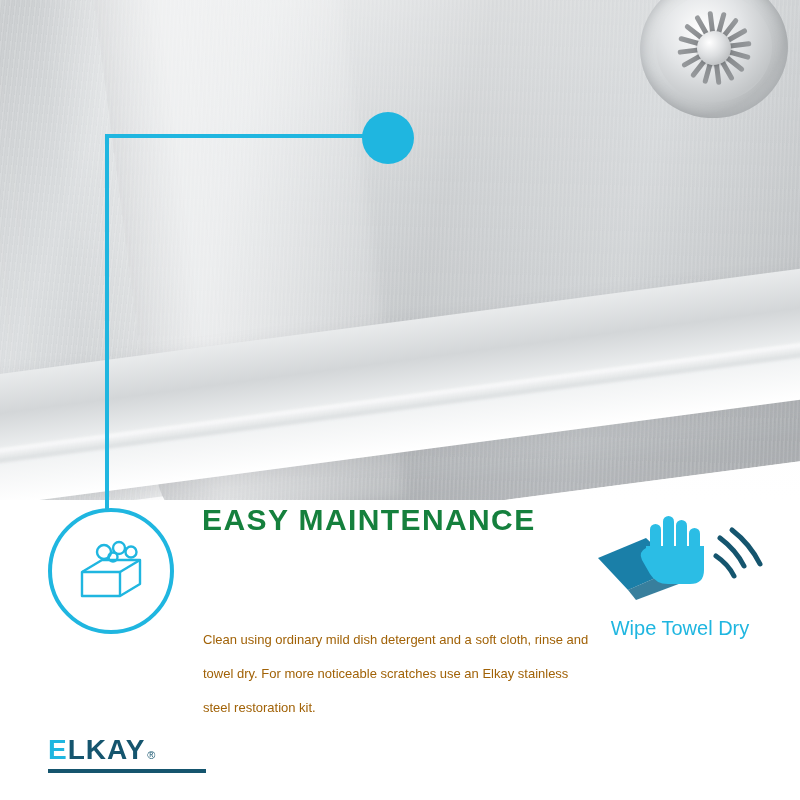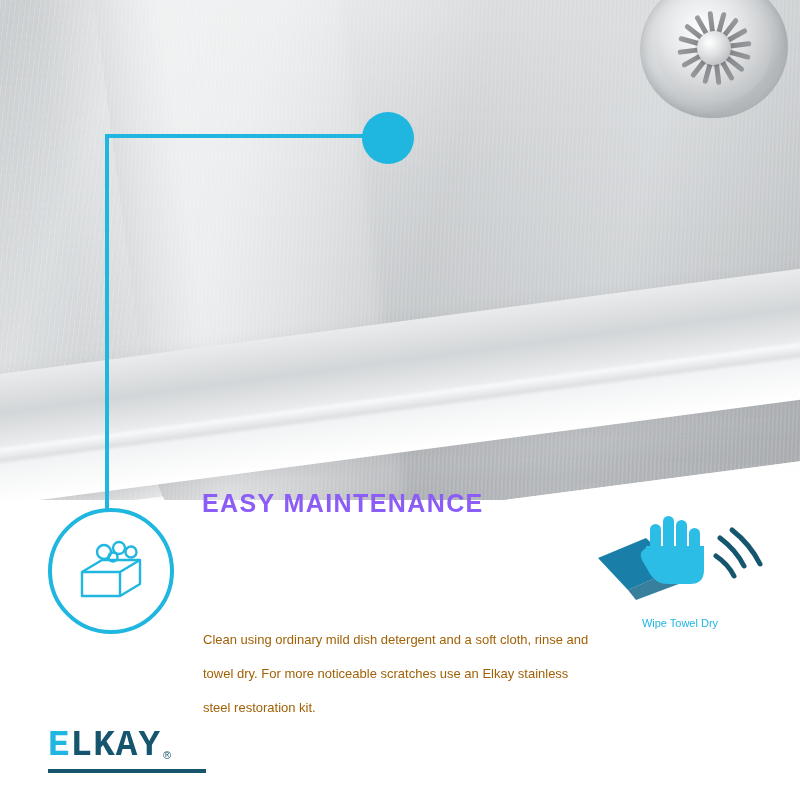--- a/index.html
+++ b/index.html
@@ -257,25 +257,25 @@
     border: 4px solid #1fb6e0;
     display: flex;
     align-items: center;
     justify-content: center;
   }
 
   
   .headline {
     position: absolute;
     left: 202px;
-    top: 488px;
+    top: 504px;
     width: 360px;
-    color: #8b5cf6;
+    color: #15803d;
     font-weight: bold;
-    font-size: 25px;
+    font-size: 30px;
     line-height: 31px;
     letter-spacing: 1.4px;
     text-transform: uppercase;
   }
   .body-copy {
     position: absolute;
     left: 203px;
     top: 623px;
     width: 388px;
     color: #a16207;
@@ -291,36 +291,36 @@
     width: 180px;
     height: 90px;
   }
   .towel-caption {
     position: absolute;
     left: 560px;
     top: 617px;
     width: 240px;
     text-align: center;
     color: #1fb6e0;
-    font-size: 11px;
+    font-size: 20px;
   }
 
   
   .logo {
     position: absolute;
     left: 48px;
     top: 730px;
     height: 34px;
     display: flex;
     align-items: flex-end;
   }
   .logo-text {
-    font-family: Liberation Mono, monospace;
+    font-family: Liberation Sans, sans-serif;
     font-weight: bold;
-    font-size: 36px;
+    font-size: 28px;
     letter-spacing: 1px;
     color: #15556e;
     line-height: 1;
     position: relative;
   }
   .logo-text .e {
     color: #1fb6e0;
   }
   .logo-reg {
     font-size: 11px;

